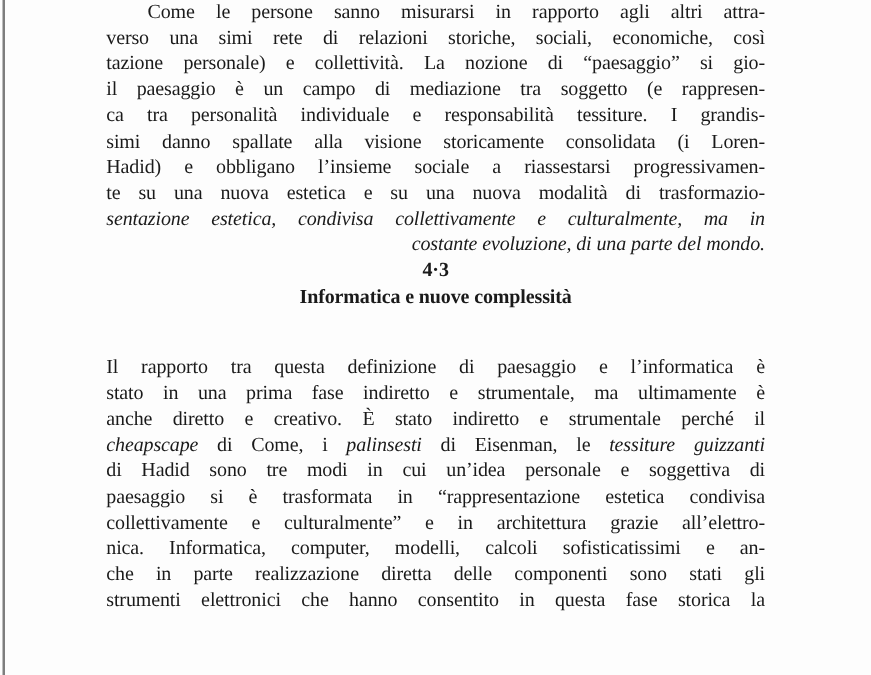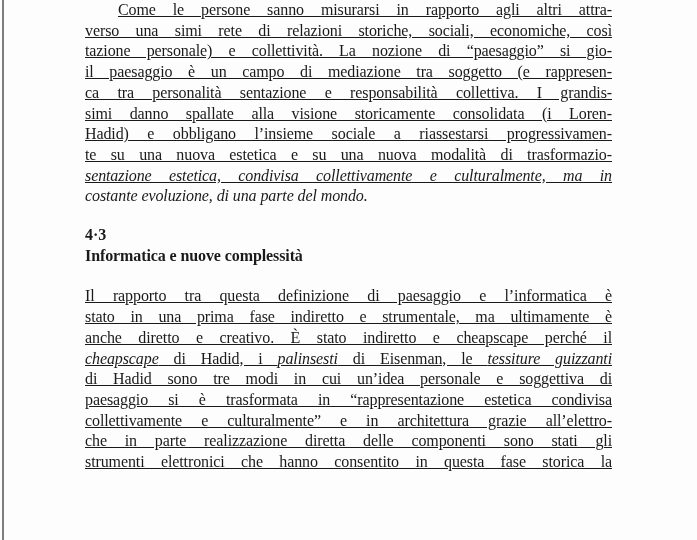--- a/index.html
+++ b/index.html
@@ -20,60 +20,60 @@
   }
   .text-block {
     position: absolute;
     left: 85px; top: 0;
     width: 527px;
     font-family: "Liberation Serif", serif;
     font-size: 16px;
     line-height: 20.7px;
     letter-spacing: -0.1px;
   }
-  .line { text-align: left; }
-  .line.j { text-align: justify; text-align-last: justify; text-decoration: underline; }
+  .line { text-align: right; }
+  .line.j { text-align: justify; text-align-last: justify; }
   .line.indent { text-indent: 33px; }
   em { font-style: italic; }
   .heading {
-    margin-top: 18px;
-    text-align: left;
+    text-align: center;
     font-weight: bold;
     font-family: Liberation Serif, serif;
   }
   .heading .h-num, .heading .h-title { line-height: 20.7px; }
-  .para2 { margin-top: 20px; }
+  .para2 { margin-top: 36px; }
 </style>
 </head>
 <body style="background: rgb(253, 253, 253);">
 
 <div class="page" style="background: rgb(253, 253, 253);">
   <div class="scan-line" style="background: rgb(126, 126, 126);"></div>
   <div class="text-block" style="color: rgb(26, 26, 26);">
     <div class="para" id="para1">
         <div class="line j indent"><span>Come le persone sanno misurarsi in rapporto agli altri attra-</span></div>
         <div class="line j"><span>verso una simi rete di relazioni storiche, sociali, economiche, così</span></div>
         <div class="line j"><span>tazione personale) e collettività. La nozione di “paesaggio” si gio-</span></div>
         <div class="line j"><span>il paesaggio è un campo di mediazione tra soggetto (e rappresen-</span></div>
-        <div class="line j"><span>ca tra personalità sentazione e responsabilità collettiva. I grandis-</span></div>
+        <div class="line j"><span>ca tra personalità individuale e responsabilità tessiture. I grandis-</span></div>
         <div class="line j"><span>simi danno spallate alla visione storicamente consolidata (i Loren-</span></div>
         <div class="line j"><span>Hadid) e obbligano l’insieme sociale a riassestarsi progressivamen-</span></div>
         <div class="line j"><span>te su una nuova estetica e su una nuova modalità di trasformazio-</span></div>
         <div class="line j"><em>sentazione estetica, condivisa collettivamente e culturalmente, ma in</em></div>
         <div class="line"><em>costante evoluzione, di una parte del mondo.</em></div>
       </div>
     <div class="heading">
       <div class="h-num">4·3</div>
       <div class="h-title">Informatica e nuove complessità</div>
     </div>
     <div class="para para2" id="para2">
         <div class="line j"><span>Il rapporto tra questa definizione di paesaggio e l’informatica è</span></div>
         <div class="line j"><span>stato in una prima fase indiretto e strumentale, ma ultimamente è</span></div>
-        <div class="line j"><span>anche diretto e creativo. È stato indiretto e cheapscape perché il</span></div>
-        <div class="line j"><em>cheapscape</em><span> di Hadid, i </span><em>palinsesti</em><span> di Eisenman, le </span><em>tessiture guizzanti</em></div>
+        <div class="line j"><span>anche diretto e creativo. È stato indiretto e strumentale perché il</span></div>
+        <div class="line j"><em>cheapscape</em><span> di Come, i </span><em>palinsesti</em><span> di Eisenman, le </span><em>tessiture guizzanti</em></div>
         <div class="line j"><span>di Hadid sono tre modi in cui un’idea personale e soggettiva di</span></div>
         <div class="line j"><span>paesaggio si è trasformata in “rappresentazione estetica condivisa</span></div>
         <div class="line j"><span>collettivamente e culturalmente” e in architettura grazie all’elettro-</span></div>
+        <div class="line j"><span>nica. Informatica, computer, modelli, calcoli sofisticatissimi e an-</span></div>
         <div class="line j"><span>che in parte realizzazione diretta delle componenti sono stati gli</span></div>
         <div class="line j"><span>strumenti elettronici che hanno consentito in questa fase storica la</span></div>
       </div>
   </div>
 </div>
 
 </body></html>

